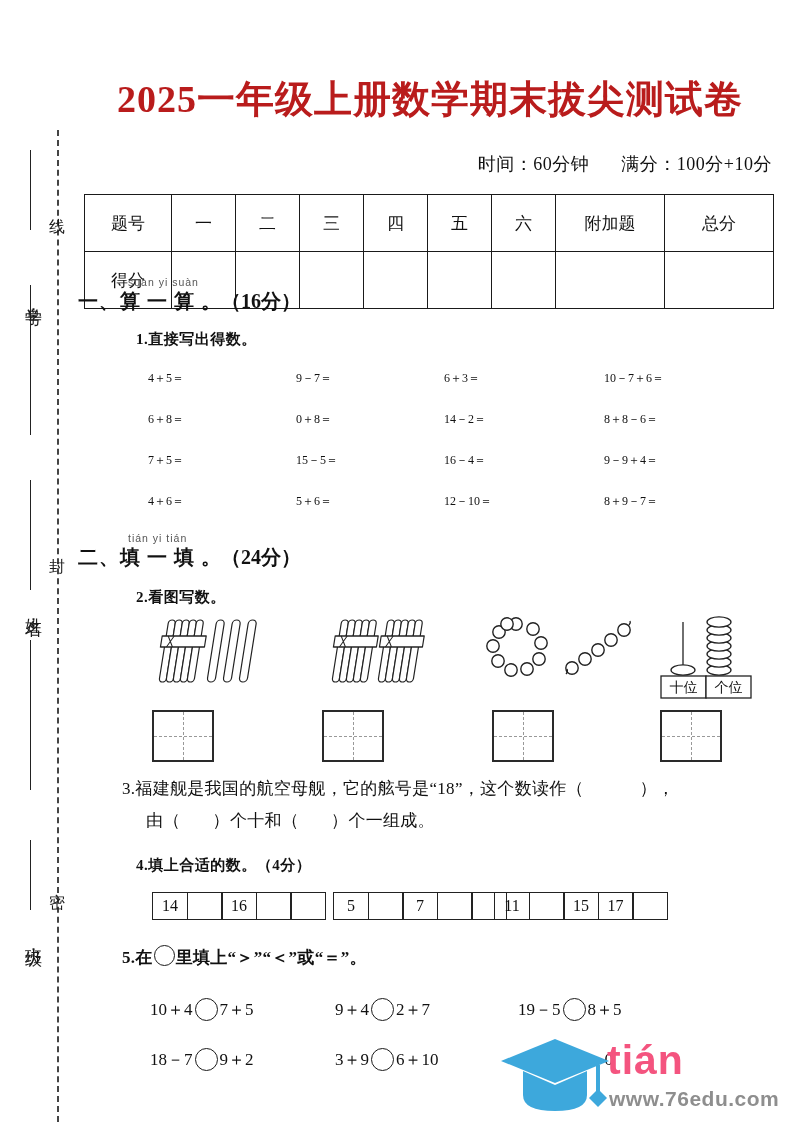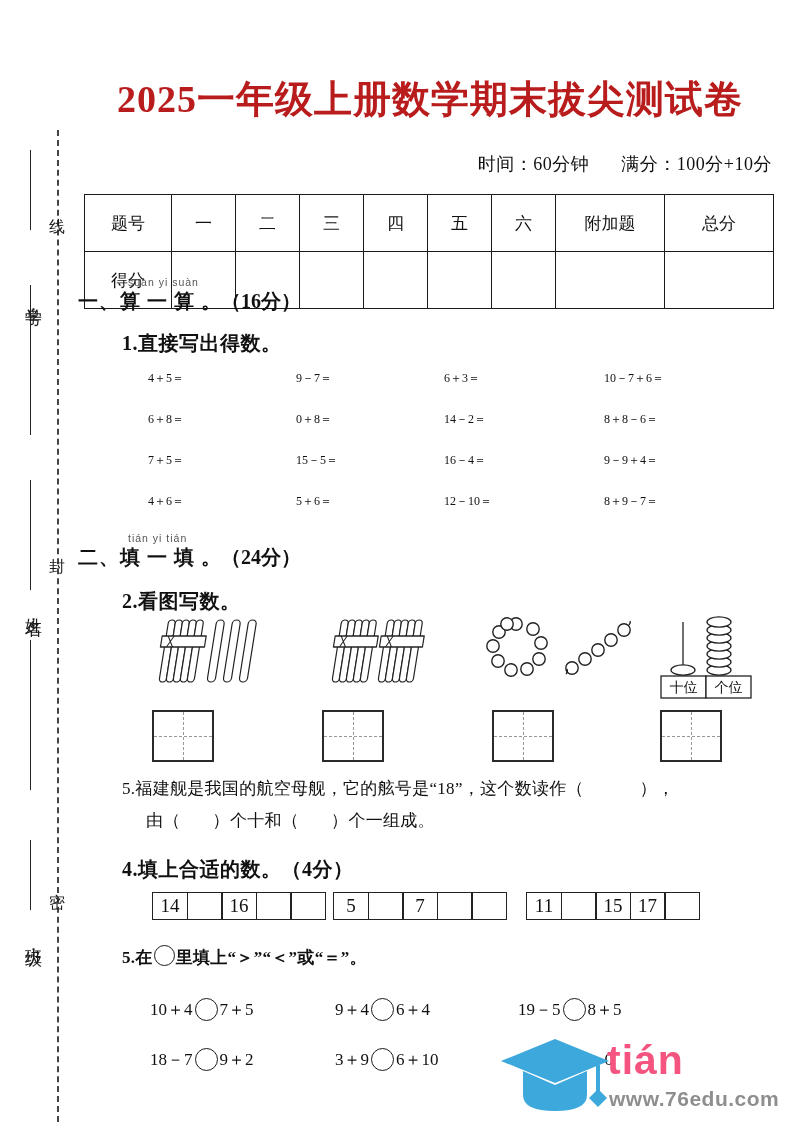--- a/index.html
+++ b/index.html
@@ -82,22 +82,22 @@
   .sec .pts{font-weight:700;letter-spacing:0;}
   .pinyin{
     position:absolute;
     font-size:10.5px;font-weight:400;letter-spacing:1px;
     color:#555;
     font-family:"Liberation Sans","DejaVu Sans",sans-serif;
     white-space:nowrap;
   }
 
   .qnum{
-    position:absolute;left:122px;
-    font-size:20px;font-weight:700;
+    position:absolute;left:136px;
+    font-size:15px;font-weight:700;
     white-space:nowrap;letter-spacing:0.5px;
   }
 
   
   .calc{
     position:absolute;left:148px;
     width:600px;
     display:grid;
     grid-template-columns:148px 148px 160px 150px;
     font-size:12px;
@@ -133,21 +133,21 @@
   .tline .blank-s{display:inline-block;width:32px;}
 
   
   .strip{position:absolute;display:flex;border:0;}
   .strip .cell{
     width:36px;height:28px;
     border:1.5px solid #222;
     margin-left:-1.5px;
     box-sizing:border-box;
     display:flex;align-items:center;justify-content:center;
-    font-size:19px;
+    font-size:16px;
   }
   .strip .cell:first-child{margin-left:0;}
 
   
   .cmp{
     position:absolute;
     font-size:17px;white-space:nowrap;
     display:flex;align-items:center;
   }
   .circ{
@@ -371,21 +371,21 @@
       </svg>
     </div>
   </div>
 
   <div class="ansbox" style="left:152px;top:710px;"></div>
   <div class="ansbox" style="left:322px;top:710px;"></div>
   <div class="ansbox" style="left:492px;top:710px;"></div>
   <div class="ansbox" style="left:660px;top:710px;"></div>
 
   <div class="tline" style="left:122px;top:777px;">
-    <span>5.福建舰是我国的航空母舰，它的舷号是“18”，这个数读作（</span><span class="blank"></span><span>），</span>
+    <span>3.福建舰是我国的航空母舰，它的舷号是“18”，这个数读作（</span><span class="blank"></span><span>），</span>
   </div>
   <div class="tline" style="left:146px;top:809px;">
     <span>由（</span><span class="blank-s"></span><span>）个十和（</span><span class="blank-s"></span><span>）个一组成。</span>
   </div>
 
   <div class="qnum" style="top:856px;">4.填上合适的数。（4分）</div>
 
   <div class="strip" style="left:152px;top:892px;">
     <div class="cell">14</div>
     <div class="cell"></div>
@@ -393,41 +393,41 @@
     <div class="cell"></div>
     <div class="cell"></div>
   </div>
   <div class="strip" style="left:333px;top:892px;">
     <div class="cell">5</div>
     <div class="cell"></div>
     <div class="cell">7</div>
     <div class="cell"></div>
     <div class="cell"></div>
   </div>
-  <div class="strip" style="left:526px;top:892px;text-align:right;">
+  <div class="strip" style="left:494px;top:892px;text-align:right;">
     <div class="cell">11</div>
     <div class="cell"></div>
     <div class="cell">15</div>
     <div class="cell">17</div>
     <div class="cell"></div>
   </div>
 
   <div class="tline" style="left:122px;top:945px;font-weight:700;">
     <span>5.在</span><span class="circ-inline"></span><span>里填上“＞”“＜”或“＝”。</span>
   </div>
 
   <div class="cmp" style="left:150px;top:998px;">
     <span>10＋4</span>
       <span class="circ"></span>
       <span>7＋5</span>
   </div>
   <div class="cmp" style="left:335px;top:998px;">
     <span>9＋4</span>
       <span class="circ"></span>
-      <span>6＋4</span>
+      <span>2＋7</span>
   </div>
   <div class="cmp" style="left:518px;top:998px;">
     <span>19－5</span>
       <span class="circ"></span>
       <span>8＋5</span>
   </div>
 
   <div class="cmp" style="left:150px;top:1048px;">
     <span>18－7</span>
       <span class="circ"></span>

